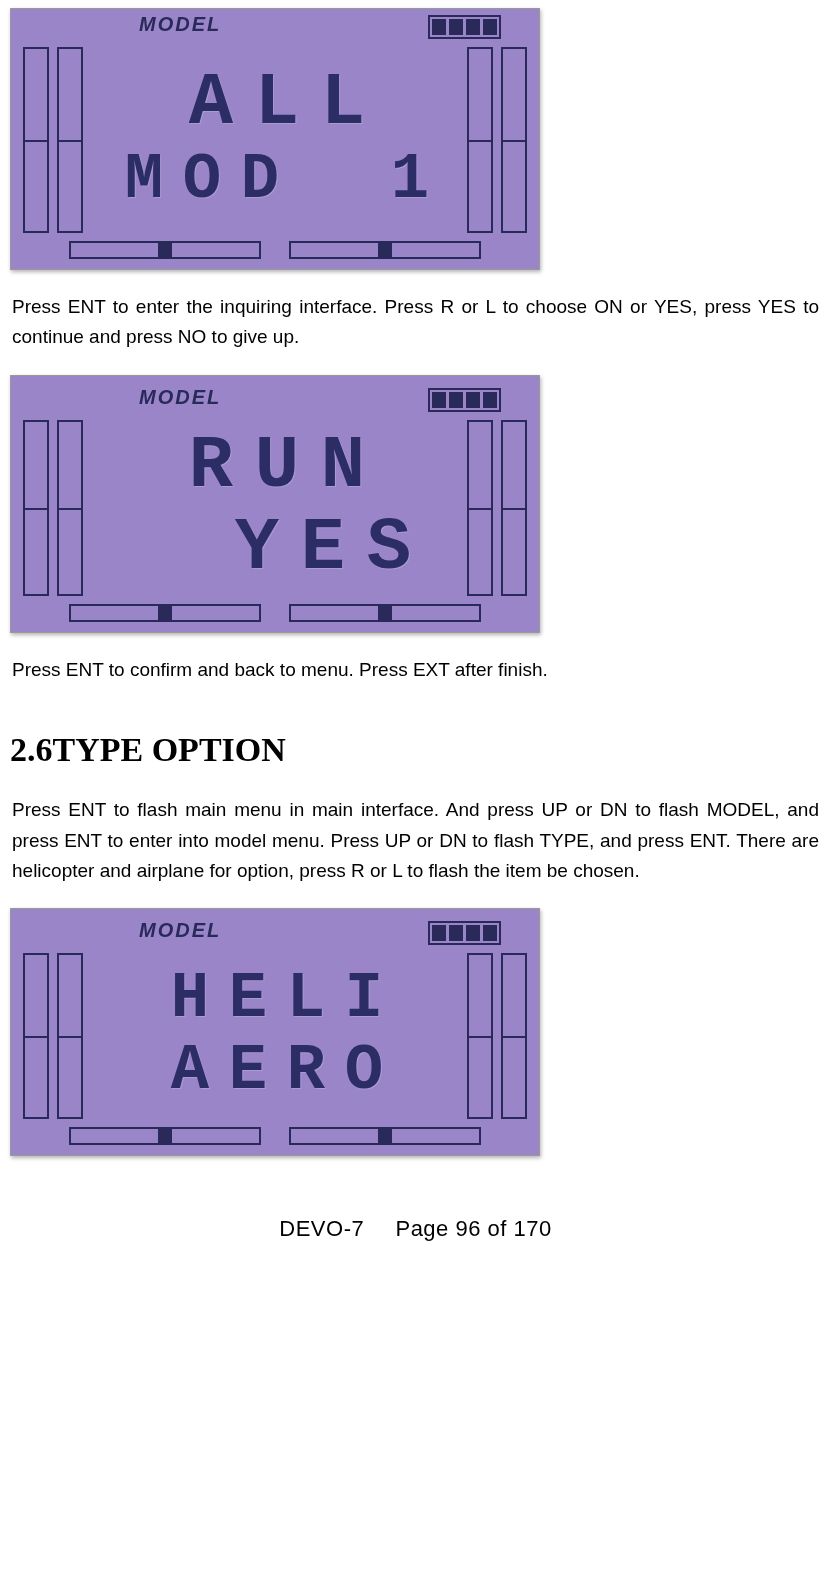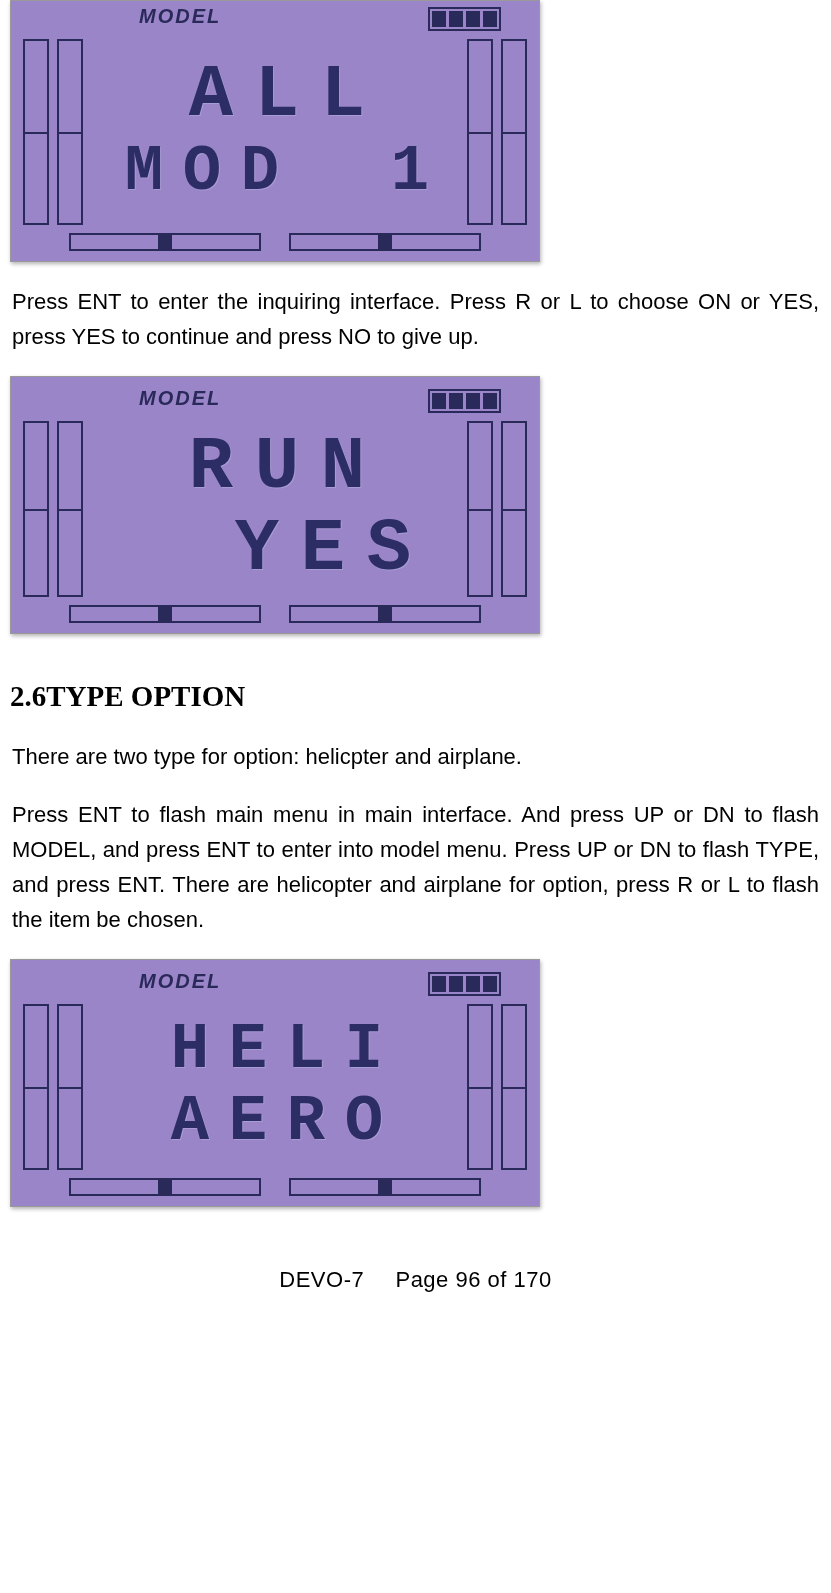--- a/index.html
+++ b/index.html
@@ -4,21 +4,21 @@
 <style>
   body {
     margin: 0;
     padding: 0;
     font-family: Arial, Helvetica, sans-serif;
     color: #000;
     background: #fff;
     width: 831px;
   }
   .page {
-    padding: 0 10px;
+    padding: 8px 10px;
   }
   .lcd-photo {
     width: 530px;
     margin: 0;
     background: #9a85c8;
     border: 1px solid #999;
     box-shadow: 1px 2px 4px rgba(0,0,0,0.3);
     padding: 10px 8px 8px 8px;
     box-sizing: border-box;
     position: relative;
@@ -125,28 +125,28 @@
     left: 50%;
     width: 14px;
     margin-left: -7px;
     background: #2a2a5a;
   }
   .lcd1 .lcd-body, .lcd2 .lcd-body { min-height: 190px; }
   .lcd3 .lcd-body { min-height: 180px; }
   .lcd1.cut-top .lcd-body { min-height: 200px; }
 
   p.body-text {
-    font-size: 22px;
+    font-size: 19px;
     line-height: 1.6;
     margin: 22px 2px;
     text-align: justify;
   }
   h2.section {
     font-family: "Times New Roman", Times, serif;
-    font-size: 29px;
+    font-size: 34px;
     font-weight: bold;
     margin: 46px 0 26px 0;
   }
   .footer {
     text-align: center;
     font-size: 22px;
     margin: 60px 0 6px 0;
     letter-spacing: 0.5px;
   }
   .footer .sep {
@@ -251,24 +251,24 @@
     <div class="lcd-footer">
       <div class="hbar">
           <span class="htick"></span>
         </div>
       <div class="hbar">
           <span class="htick"></span>
         </div>
     </div>
   </div>
 
+  <p class="body-text">Press ENT to confirm and back to menu. Press EXT after finish.</p>
 
   <h2 class="section">2.6TYPE OPTION</h2>
 
-  <p class="body-text">There are two type for option: helicpter and airplane.</p>
 
   <p class="body-text">Press ENT to flash main menu in main interface. And press UP or DN to flash MODEL, and press ENT to enter into model menu. Press UP or DN to flash TYPE, and press ENT. There are helicopter and airplane for option, press R or L to flash the item be chosen.</p>
 
   <div class="lcd-photo lcd3">
     <div class="lcd-header">
       <span class="lcd-label">MODEL</span>
       <span class="battery">
         <span class="cell"></span>
           <span class="cell"></span>
           <span class="cell"></span>

